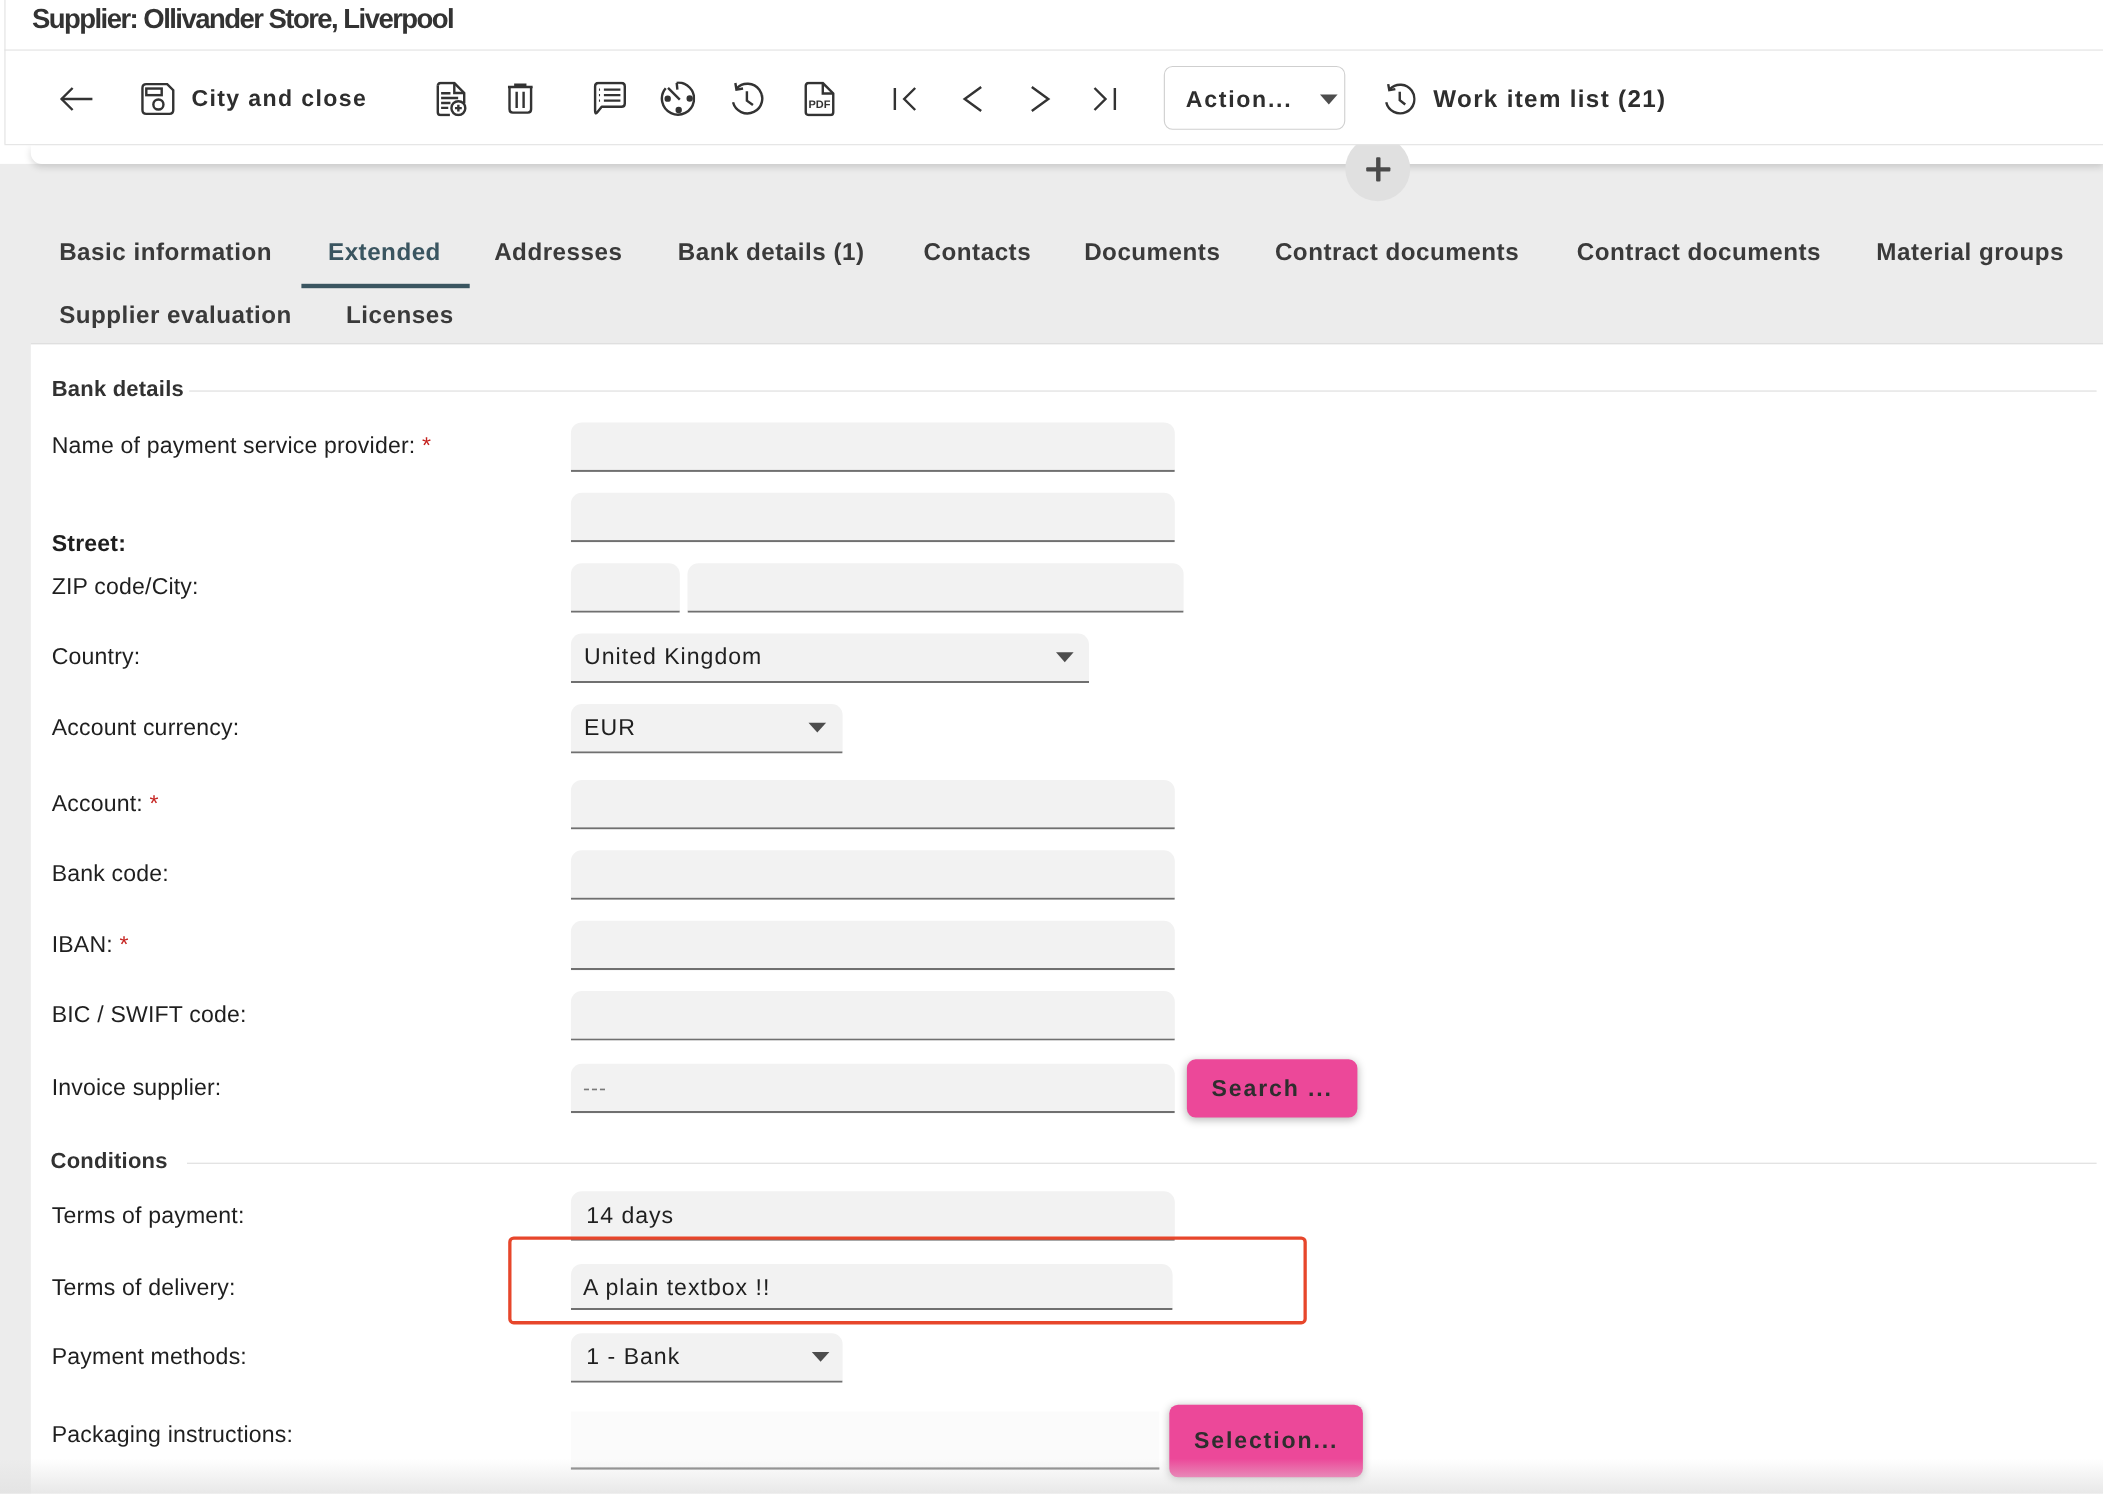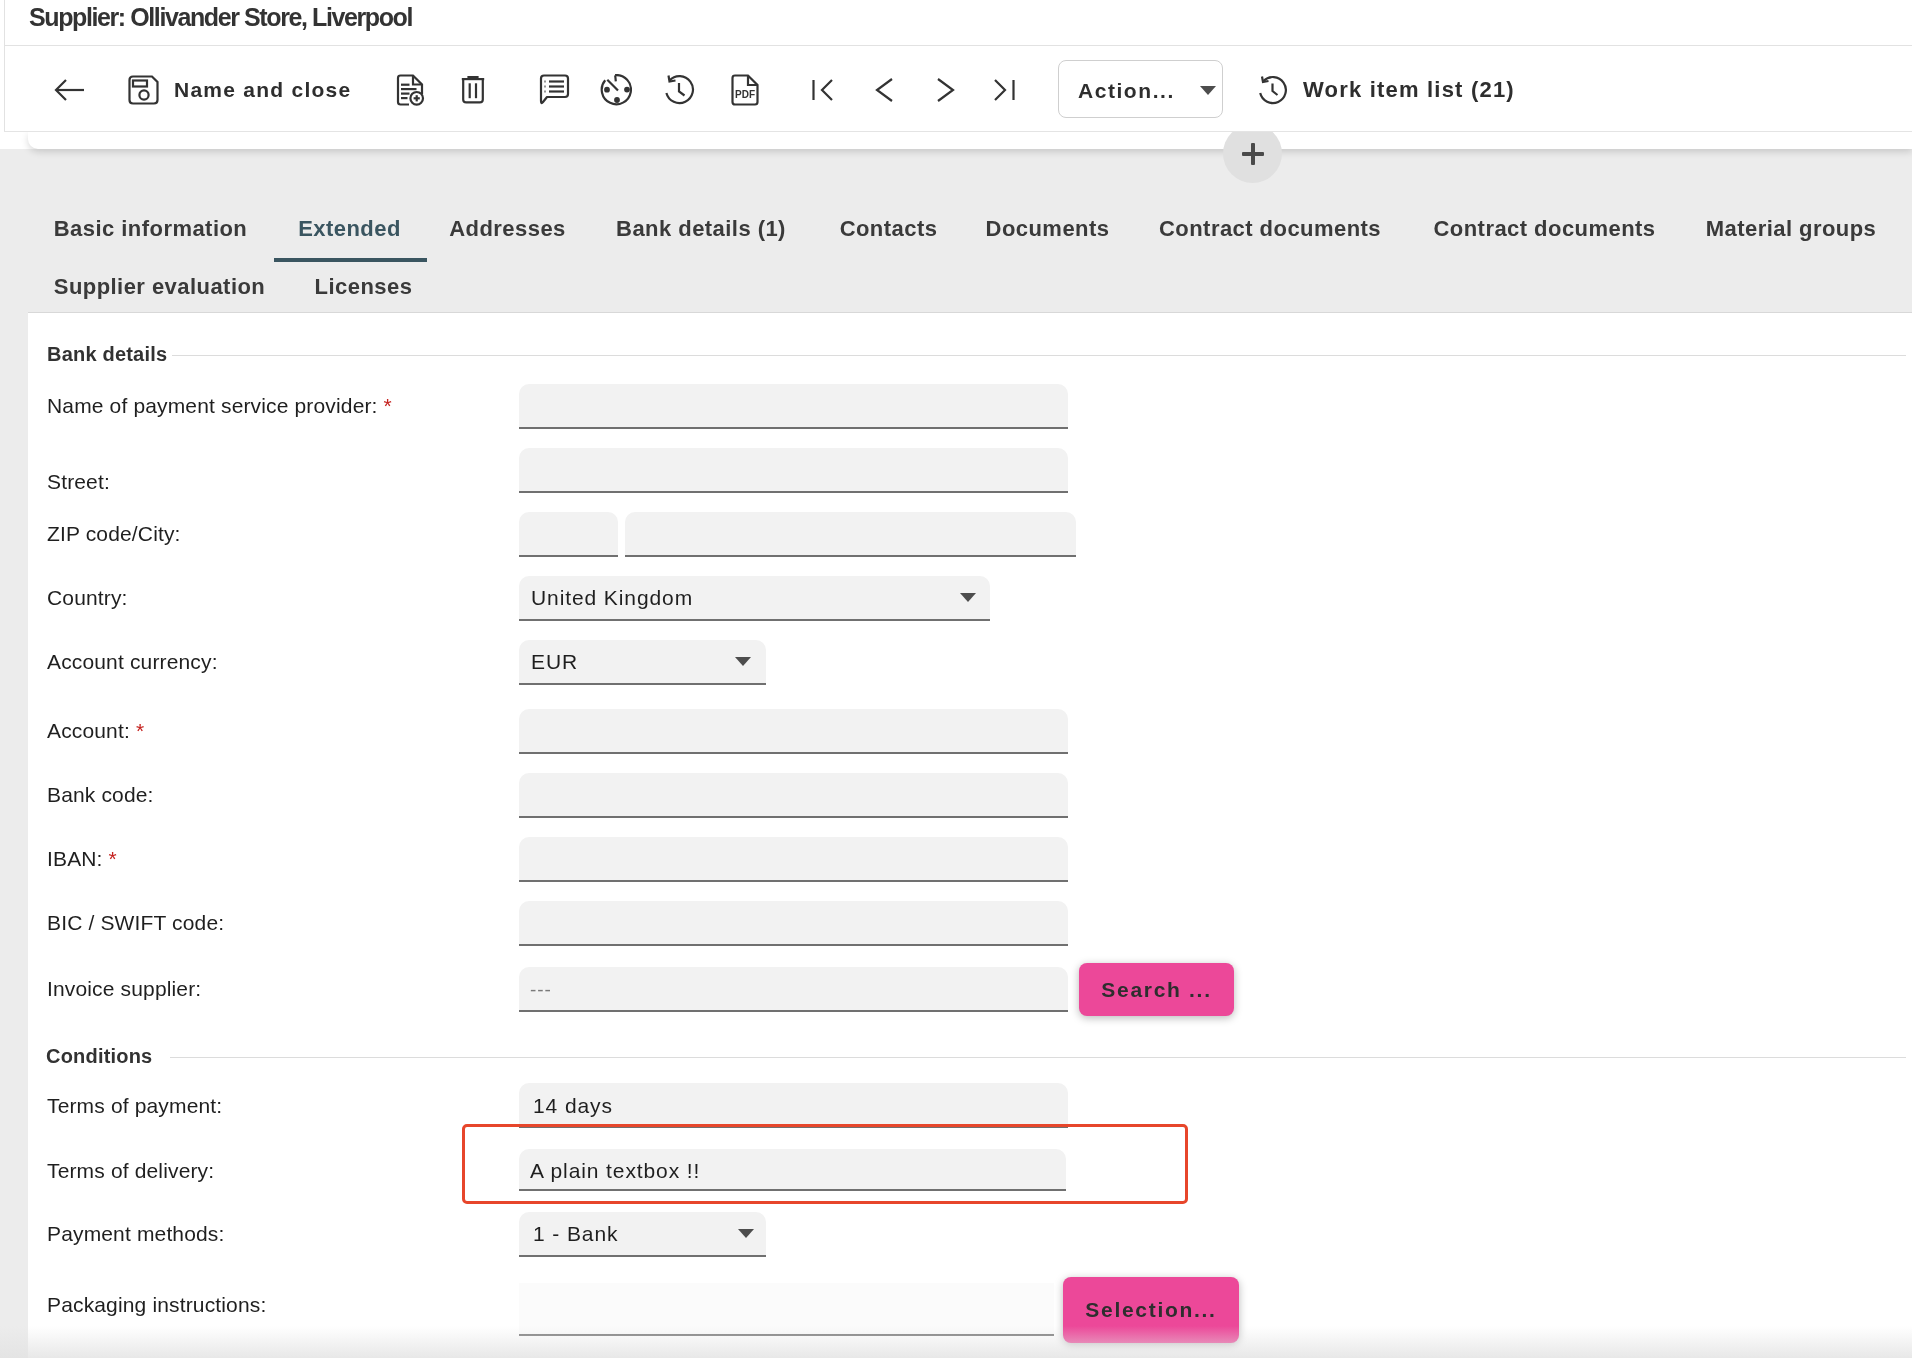--- a/index.html
+++ b/index.html
@@ -71,21 +71,21 @@
 
   <svg class="abs ticon" style="left:54px;top:74px" width="32" height="32" viewBox="0 0 32 32" fill="none" stroke="#333" stroke-width="2.2">
     <line x1="2" y1="16" x2="30" y2="16"></line>
     <polyline points="12 6, 2 16, 12 26"></polyline>
   </svg>
   <svg class="abs ticon" style="left:128px;top:74px" width="32" height="32" viewBox="0 0 32 32" fill="none" stroke="#333" stroke-width="2.2">
     <path d="M5 2.5 H24 L29.5 8 V26 Q29.5 29.5 26 29.5 H5 Q1.5 29.5 1.5 26 V6 Q1.5 2.5 5 2.5 Z"></path>
     <rect x="5" y="6.5" width="14" height="6"></rect>
     <circle cx="16" cy="21" r="4.6"></circle>
   </svg>
-  <div class="abs" id="savetext">Name and close</div>
+  <div class="abs" id="savetext">City and close</div>
 
   <svg class="abs ticon" style="left:395px;top:74px" width="32" height="32" viewBox="0 0 32 32" fill="none" stroke="#333" stroke-width="2.2">
     <path d="M3 4 Q3 1.5 5.5 1.5 H18 L27 10.5 V20"></path>
     <path d="M18 1.5 V10.5 H27"></path>
     <path d="M3 4 V28 Q3 30.5 5.5 30.5 H14"></path>
     <line x1="6" y1="10.7" x2="14.5" y2="10.7"></line>
     <line x1="6" y1="15.1" x2="21.5" y2="15.1"></line>
     <line x1="6" y1="19.6" x2="14.5" y2="19.6"></line>
     <line x1="6" y1="24.1" x2="12.5" y2="24.1"></line>
     <circle cx="21.7" cy="24.3" r="6.3" fill="#fff"></circle>
@@ -172,21 +172,21 @@
   <div class="abs" id="tabline"></div>
 
   <div class="abs" id="card"></div>
 
   <div class="abs legend" style="left:47px;top:343px;">Bank details</div>
   <div class="abs legline" style="left:172px;top:355px;width:1734px;"></div>
 
   <div class="abs lbl" style="left:47px;top:406px;">Name of payment service provider: <span class="star">*</span></div>
   <div class="abs fld" style="left:519px;top:384px;width:549px;"></div>
 
-  <div class="abs lbl" style="left:47px;top:482px;">Street:</div>
+  <div class="abs lbl" style="left:47px;top:495px;font-weight:bold;">Street:</div>
   <div class="abs fld" style="left:519px;top:448px;width:549px;"></div>
 
   <div class="abs lbl" style="left:47px;top:534px;">ZIP code/City:</div>
   <div class="abs fld" style="left:519px;top:512px;width:99px;"></div>
   <div class="abs fld" style="left:625px;top:512px;width:451px;"></div>
 
   <div class="abs lbl" style="left:47px;top:598px;">Country:</div>
   <div class="abs fld" style="left:519px;top:576px;width:471px;"></div>
   <div class="abs fldtxt" style="left:531px;top:598px;">United Kingdom</div>
   <div class="abs ddcaret" style="left:960px;top:593px;"></div>

